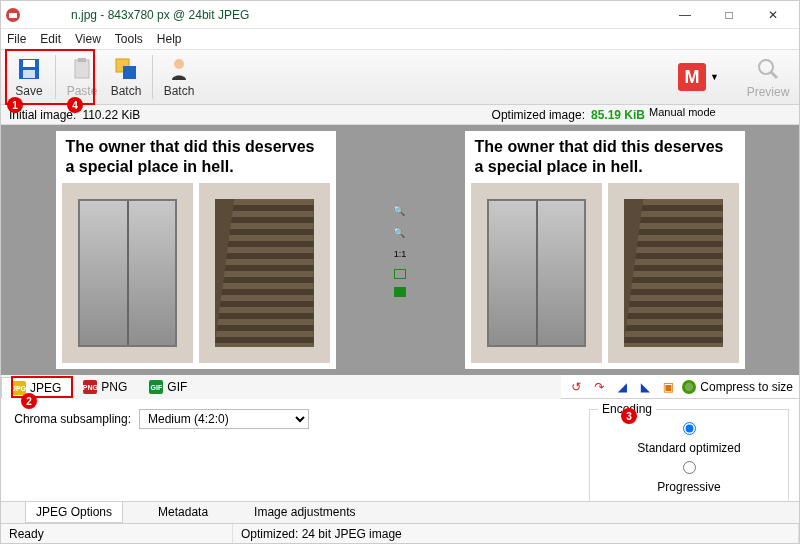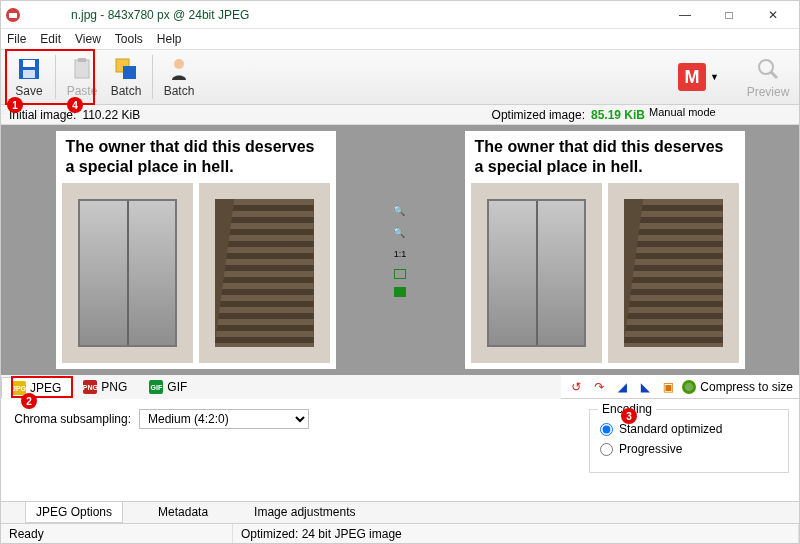--- a/index.html
+++ b/index.html
@@ -51,21 +51,21 @@
 .srow label { width:120px; text-align:right; margin-right:8px; }
 .slider-track { flex:1; height:18px; border:1px solid #bdbdbd; background:#fff; position:relative; }
 .slider-track::before,.slider-track::after { content:""; position:absolute; top:0; bottom:0; width:16px; background:#f0f0f0; border:0 solid #bdbdbd; }
 .slider-track::before { left:0; border-right-width:1px; }
 .slider-track::after { right:0; border-left-width:1px; }
 .slider-thumb { position:absolute; top:0; bottom:0; width:40px; background:#cfcfcf; left:58%; }
 .qval { width:34px; height:18px; border:1px solid #bdbdbd; margin:0 4px 0 6px; text-align:center; }
 select.combo { height:20px; width:170px; border:1px solid #bdbdbd; background:#fff; padding:0 4px; }
 .encoding { border:1px solid #d8d8d8; padding:6px 10px 10px; width:200px; position:relative; }
 .encoding .leg { position:absolute; top:-8px; left:8px; background:#fff; padding:0 4px; }
-.encoding label { display:flex; align-items:center; gap:6px; margin:6px 0; }
+.encoding label { display:flex; align-items:center; gap:6px; margin:6px 0;flex-direction:column; }
 .bottom-tabs { height:22px; display:flex; align-items:stretch; border-top:1px solid #d0d0d0; background:#f5f5f5; }
 .btab { padding:3px 10px; border:1px solid transparent; border-top:none;margin-left:24px; }
 .btab.active { background:#fff; border-color:#d0d0d0; }
 .statusbar { height:20px; display:flex; align-items:center; border-top:1px solid #d0d0d0; background:#f7f7f7; font-size:11px; }
 .statusbar .cell { padding:0 8px; border-right:1px solid #e0e0e0; height:100%; display:flex; align-items:center; }
 .statusbar .cell.wide { flex:1; }
 .redbox2 { position:absolute; left:10px; top:375px; width:62px; height:22px; border:2px solid #e40000; pointer-events:none; }
 .arr { font-size:14px; }
 .iconbtn { width:18px; height:18px; display:inline-flex; align-items:center; justify-content:center; }
 .red { color:#d02020; }

